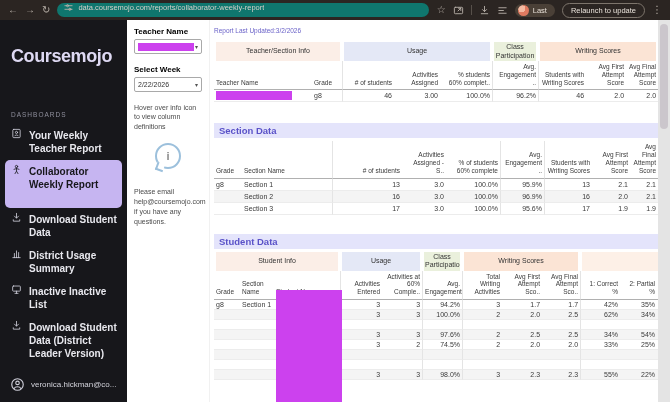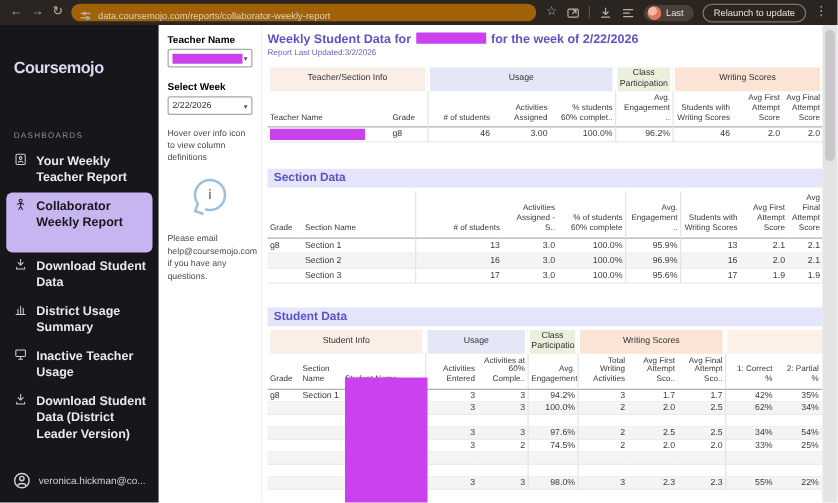--- a/index.html
+++ b/index.html
@@ -3,38 +3,38 @@
 <meta charset="utf-8">
 <style>
   html,body{margin:0;padding:0;}
   body{width:670px;height:402px;overflow:hidden;position:relative;background:#fff;
        font-family:"Liberation Sans",sans-serif;-webkit-font-smoothing:antialiased;}
 
   
   .chrome{position:absolute;top:0;left:0;width:670px;height:20px;background:#2b2522;
           display:flex;align-items:center;gap:7px;padding:0 8px;box-sizing:border-box;z-index:9;}
   .cicon{color:#b8b0a8;font-size:10px;line-height:20px;cursor:default;}
-  .url-pill{width:372px;height:14px;border-radius:7px;background:#a16207;display:flex;
-            align-items:flex-end;gap:5px;padding:0 7px;box-sizing:border-box;}
+  .url-pill{width:372px;height:14px;border-radius:7px;background:#0f766e;display:flex;
+            align-items:flex-start;gap:5px;padding:0 7px;box-sizing:border-box;}
   .url-text{color:#d6d0ca;font-size:7.5px;white-space:nowrap;overflow:hidden;}
   .chrome-right{margin-left:auto;display:flex;align-items:center;gap:7px;}
   .vsep{width:1px;height:10px;background:#57504a;}
   .profile-chip{display:flex;align-items:center;gap:4px;background:#4a4037;border-radius:9px;
                 padding:1px 8px 1px 3px;}
   .avatar-dot{width:11px;height:11px;border-radius:50%;
               background:radial-gradient(circle at 35% 35%,#f4b9a1 0 35%,#df7a60 36% 100%);}
   .profile-chip span.lbl{color:#e6ded6;font-size:7.5px;}
   .relaunch{background:transparent;border:1px solid #7d756c;border-radius:8px;color:#e8e1d9;
             font-size:7.5px;padding:2px 8px;font-family:"Liberation Sans",sans-serif;}
   .csvg{stroke:#b8b0a8;fill:none;stroke-width:1;stroke-linecap:round;stroke-linejoin:round;}
 
   
   .sidebar{position:absolute;top:20px;left:0;width:127px;height:382px;background:#17171b;
            box-sizing:border-box;}
-  .logo{color:#ded9f3;font-size:13px;font-weight:bold;padding:26px 0 0 11px;letter-spacing:-0.4px;}
+  .logo{color:#ded9f3;font-size:18px;font-weight:bold;padding:26px 0 0 11px;letter-spacing:-0.4px;}
   .dash-label{color:#8f8f9c;font-size:6.5px;letter-spacing:1px;padding:0 11px;margin-top:44px;}
   .nav{margin-top:6px;}
   .nav-item{display:flex;align-items:flex-start;gap:7px;padding:5px 8px 5px 11px;color:#e8e8ee;
             font-size:10px;font-weight:bold;line-height:1.3;cursor:pointer;}
   .nav-item .nicon{flex:0 0 11px;margin-top:-1px;}
   .nav-item.active{background:#c6b5f1;color:#17171b;border-radius:5px;margin:0 5px;
                    padding:5px 3px 17px 6px;}
   .nsvg{stroke:#cfcfda;fill:none;stroke-width:0.9;stroke-linecap:round;stroke-linejoin:round;}
   .nav-item.active .nsvg{stroke:#1c1c22;}
   .user-row{position:absolute;bottom:10px;left:10px;display:flex;align-items:center;gap:6px;
@@ -162,21 +162,21 @@
       <svg class="nsvg nicon" width="11" height="11" viewBox="0 0 12 12">
           <path d="M2 10.5h8M3.7 10.5V6M6 10.5V3.2M8.3 10.5V5"></path>
         </svg>
       <span>District Usage Summary</span>
     </div>
     <div class="nav-item">
       <svg class="nsvg nicon" width="11" height="11" viewBox="0 0 12 12">
           <rect x="1.8" y="2.2" width="8.4" height="5.6" rx="0.8"></rect>
           <path d="M4.3 10.2h3.4M6 7.8v2.4"></path>
         </svg>
-      <span>Inactive Teacher Usage</span>
+      <span>Inactive Inactive List</span>
     </div>
     <div class="nav-item">
       <svg class="nsvg nicon" width="11" height="11" viewBox="0 0 12 12">
           <path d="M6 1.5v5M3.8 4.5L6 6.7l2.2-2.2M2.5 8.5V10h7V8.5"></path>
         </svg>
       <span>Download Student Data (District Leader Version)</span>
     </div>
   </div>
   <div class="user-row">
     <svg class="nsvg" width="15" height="15" viewBox="0 0 12 12">
@@ -200,23 +200,20 @@
     <span class="caret">▾</span>
   </div>
   <div class="fhint">Hover over info icon to view column definitions</div>
   <div class="info-bubble">
       <span>i</span>
     </div>
   <div class="fcontact">Please email help@coursemojo.com if you have any questions.</div>
 </div>
 
 <div class="main">
-  <div class="rtitle">
-    <span>Weekly Student Data for</span><span class="redact redact-t1"></span><span>for the week of 2/22/2026</span>
-  </div>
   <div class="updated">Report Last Updated:3/2/2026</div>
 
   <div class="teacher-tablebox">
       <table class="dt" style="width: 444px;">
         <colgroup>
           <col style="width: 98px;">
           <col style="width: 30px;">
           <col style="width: 52px;">
           <col style="width: 46px;">
           <col style="width: 52px;">

